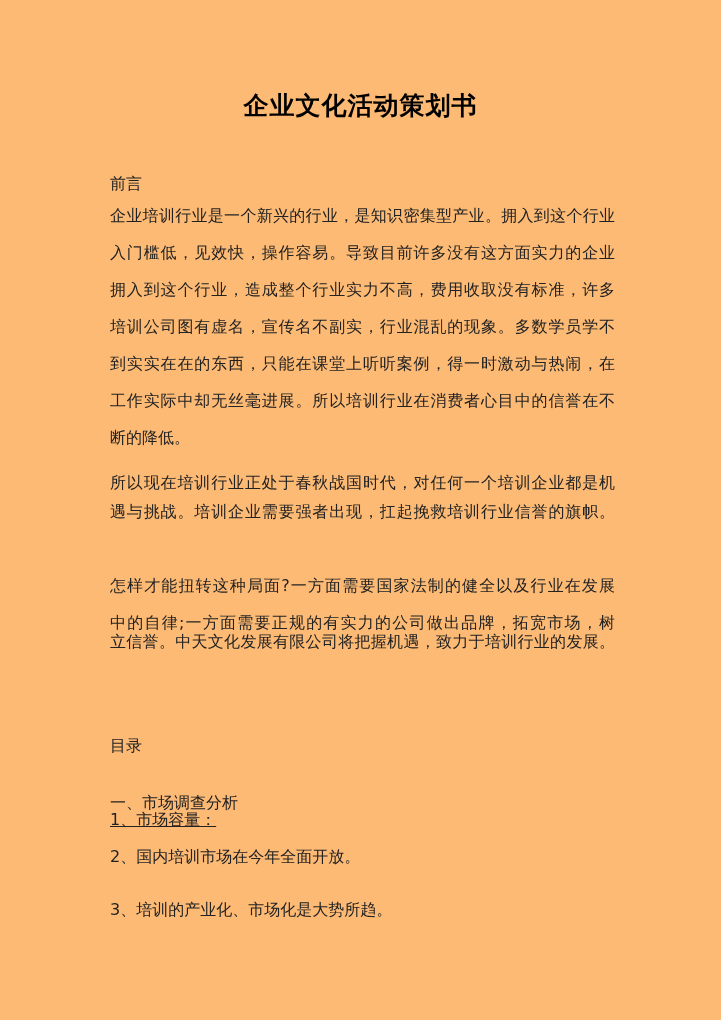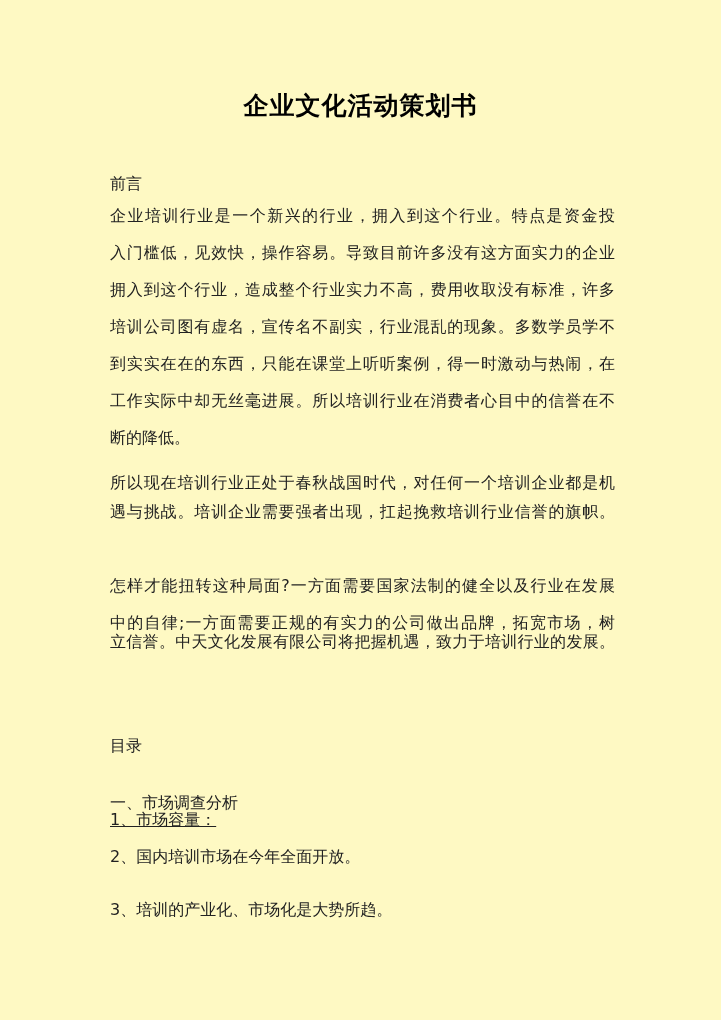--- a/index.html
+++ b/index.html
@@ -13,21 +13,21 @@
     position: relative;
     overflow: hidden;
     font-family: "DejaVu Sans", "Liberation Sans", sans-serif;
     color: #1a1a1a;
   }
   .page {
     position: absolute;
     left: 0; top: 0;
     width: 721px;
     height: 1020px;
-    background: #fef9c3;
+    background: #fdba74;
   }
   .title {
     position: absolute;
     left: 0;
     top: 88px;
     width: 721px;
     text-align: center;
     font-family: "DejaVu Serif", "Liberation Serif", serif;
     font-size: 25px;
     font-weight: bold;
@@ -44,21 +44,21 @@
 
 <div class="page">
 
   <div class="title">企业文化活动策划书</div>
 
   <div class="block" style="top:168px;">
     <div class="row" style="top:0px;">前言</div>
   </div>
 
   <div class="block" style="top:200px;">
-    <div class="row jrow" style="top:0px;">企业培训行业是一个新兴的行业，拥入到这个行业。特点是资金投</div>
+    <div class="row jrow" style="top:0px;">企业培训行业是一个新兴的行业，是知识密集型产业。拥入到这个行业</div>
     <div class="row jrow" style="top:37px;">入门槛低，见效快，操作容易。导致目前许多没有这方面实力的企业</div>
     <div class="row jrow" style="top:74px;">拥入到这个行业，造成整个行业实力不高，费用收取没有标准，许多</div>
     <div class="row jrow" style="top:111px;">培训公司图有虚名，宣传名不副实，行业混乱的现象。多数学员学不</div>
     <div class="row jrow" style="top:148px;">到实实在在的东西，只能在课堂上听听案例，得一时激动与热闹，在</div>
     <div class="row jrow" style="top:185px;">工作实际中却无丝毫进展。所以培训行业在消费者心目中的信誉在不</div>
     <div class="row" style="top:222px;">断的降低。</div>
   </div>
 
   <div class="block" style="top:459px;">
     <div class="row jrow" style="top:8px;">所以现在培训行业正处于春秋战国时代，对任何一个培训企业都是机</div>

